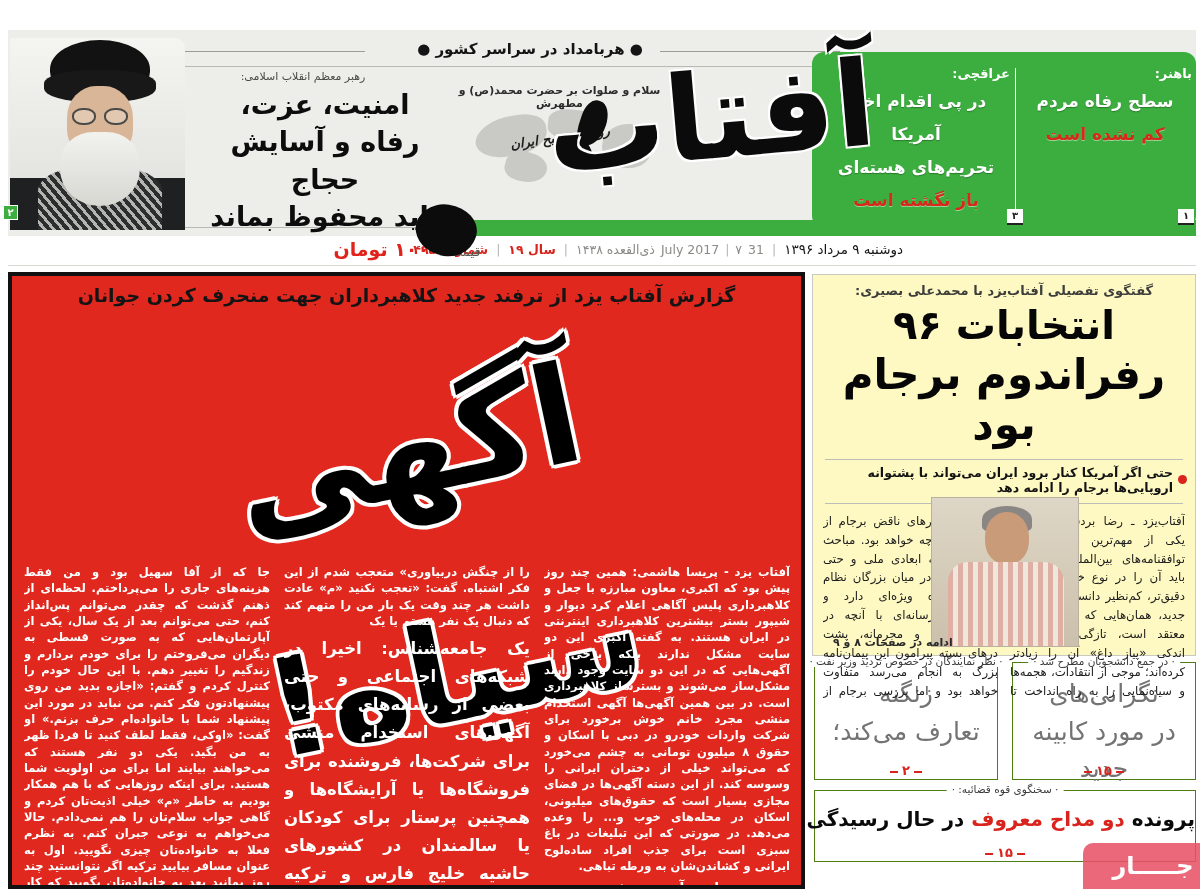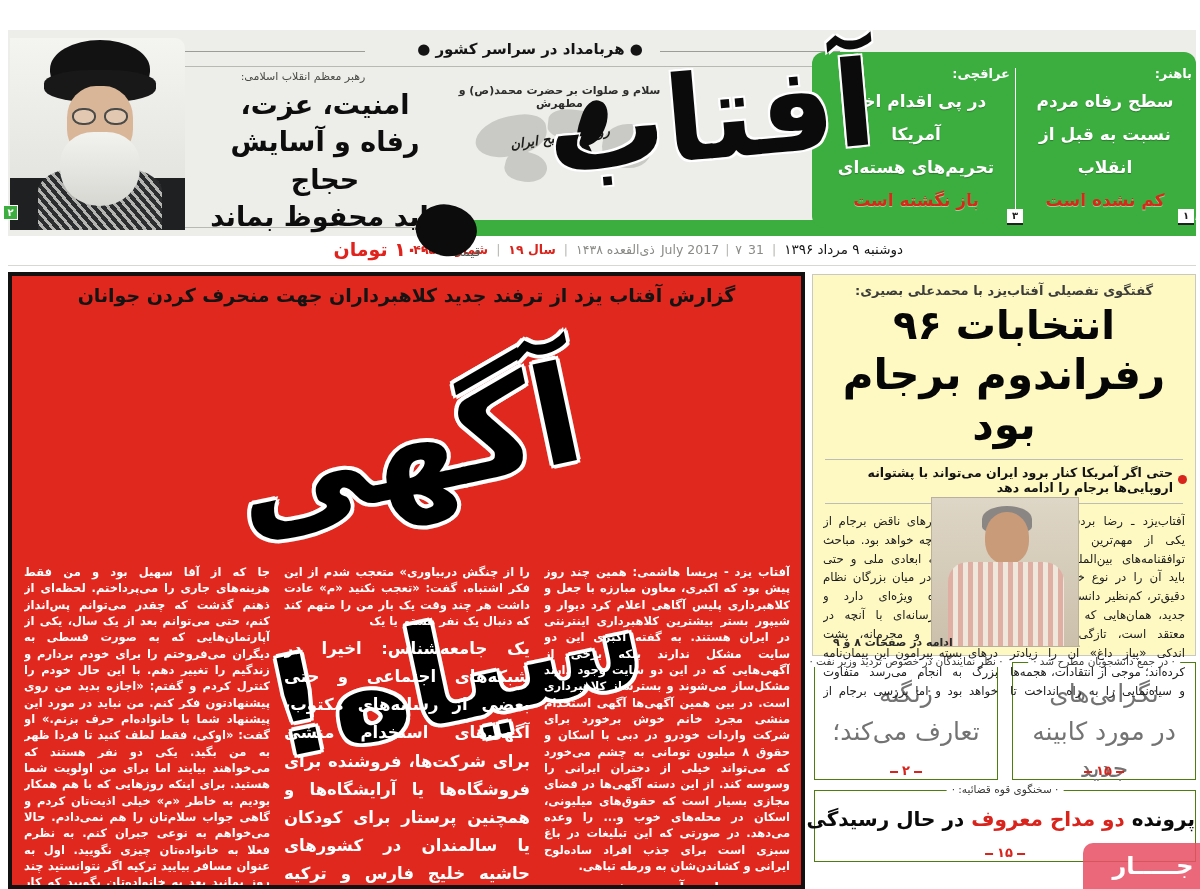--- a/index.html
+++ b/index.html
@@ -170,21 +170,20 @@
   <div class="ornament orn-b"></div>
   <div class="logo">آفتاب</div>
   <div class="logo-tail"></div>
 
   <div class="green-bar"></div>
   <div class="green-box">
     <div class="gb-divider"></div>
     <div class="gb-item right">
       <div class="gb-kicker">باهنر:</div>
       <div class="gb-line">سطح رفاه مردم</div>
-      <div class="gb-line">نسبت به قبل از انقلاب</div>
       <div class="gb-line red">کم نشده است</div>
     </div>
     <div class="gb-item left">
       <div class="gb-kicker">عراقچی:</div>
       <div class="gb-line">در پی اقدام اخیر آمریکا</div>
       <div class="gb-line">تحریم‌های هسته‌ای</div>
       <div class="gb-line red">باز نگشته است</div>
     </div>
     <div class="gb-badge b3">۳</div>
     <div class="gb-badge b1">۱</div>

